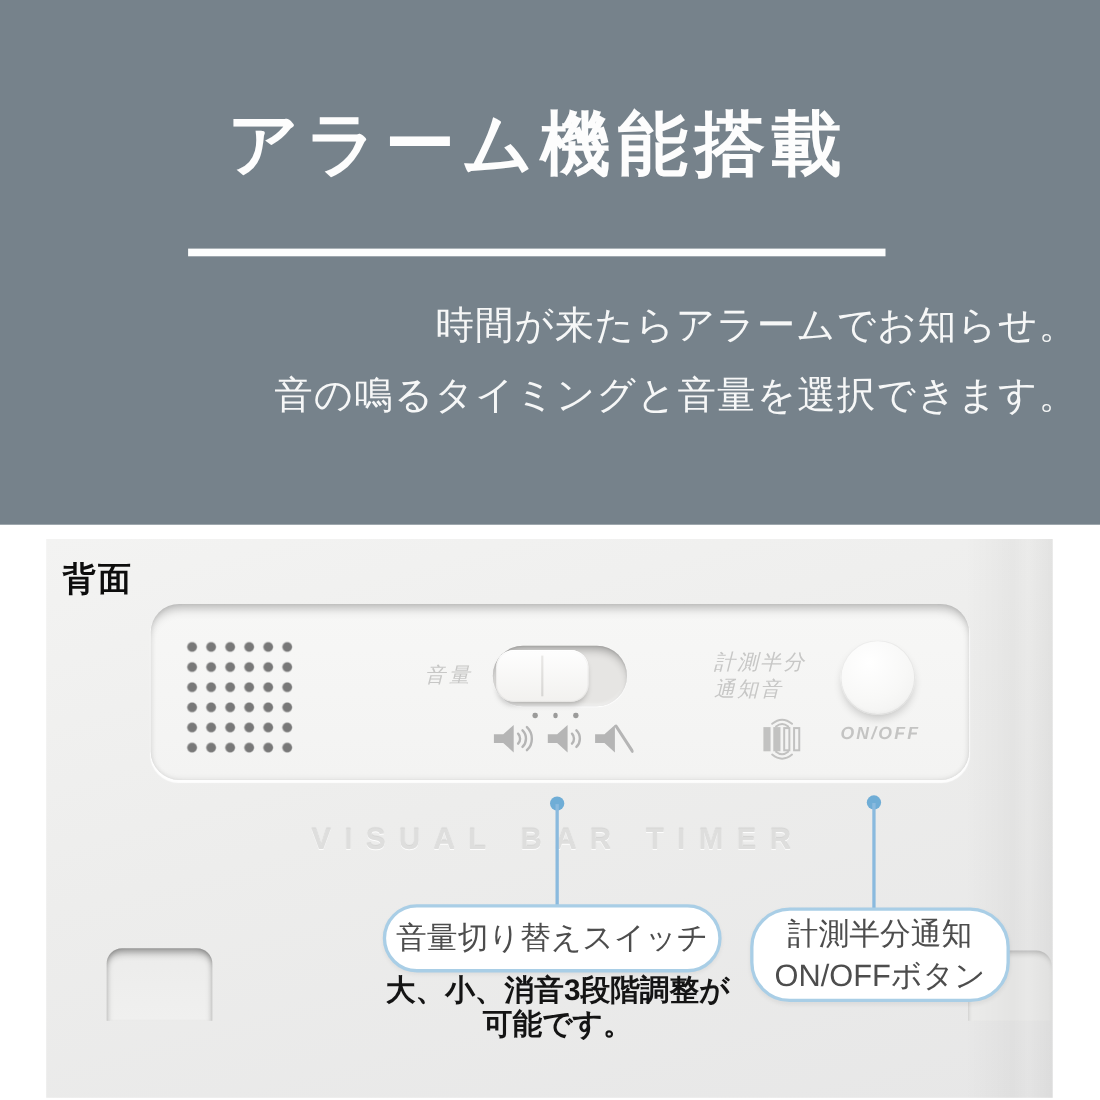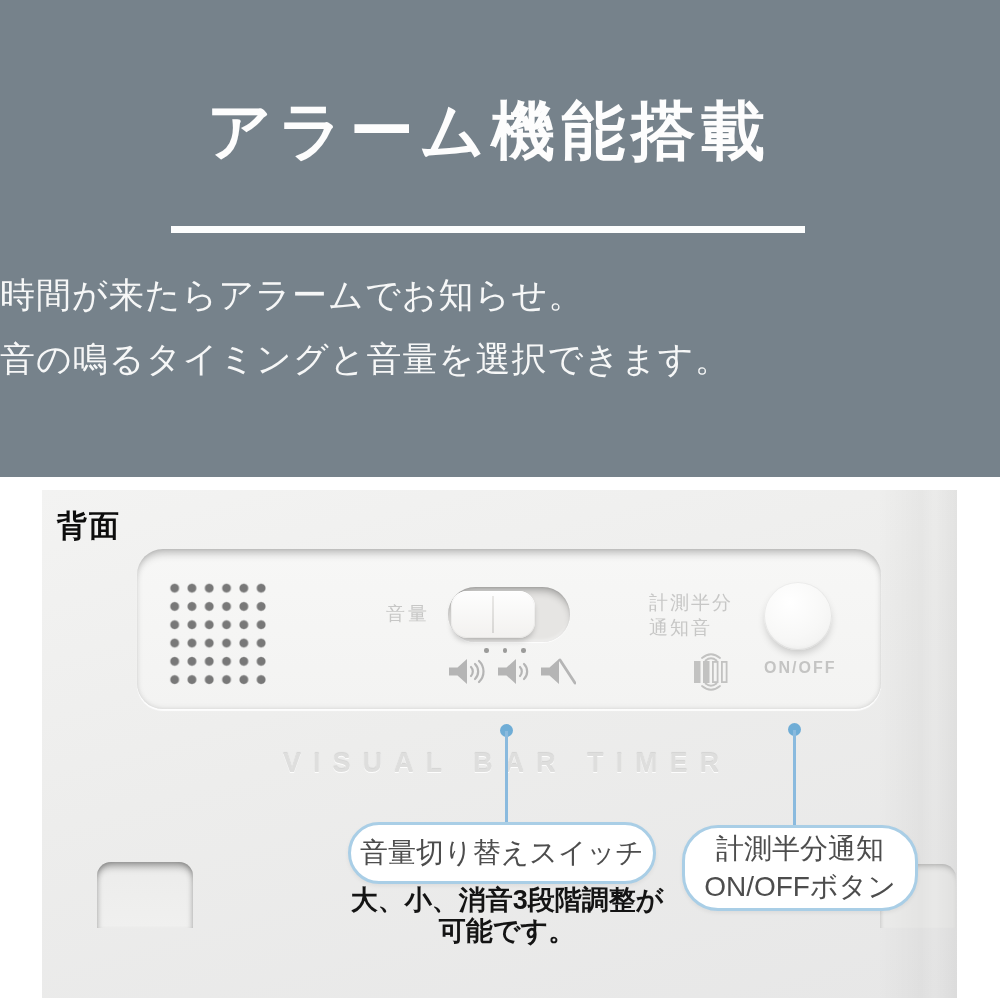--- a/index.html
+++ b/index.html
@@ -10,21 +10,21 @@
   }
   
   .hero{position:absolute;left:0;top:0;width:1000px;height:477px;background:#76828b;}
   .hero-title{
     position:absolute;left:0;top:88px;width:1000px;padding-right:22px;box-sizing:border-box;
     text-align:center;font-size:64px;font-weight:700;letter-spacing:6px;color:#fdfdfd;
   }
   .hero-divider{position:absolute;left:171px;top:226px;width:634px;height:7px;background:#fcfdfd;}
   .hero-sub{
     position:absolute;left:0;width:1000px;padding-right:20px;box-sizing:border-box;
-    text-align:left;font-size:35px;font-weight:400;letter-spacing:1px;color:#f6f7f7;
+    text-align:right;font-size:35px;font-weight:400;letter-spacing:1px;color:#f6f7f7;
   }
   .hero-sub.line1{top:272px;}
   .hero-sub.line2{top:336px;}
 
   
   .panel{
     position:absolute;left:42px;top:490px;width:915px;height:508px;
     background:linear-gradient(165deg,#f3f3f2 0%,#ededec 45%,#e7e7e7 100%);
   }
   .panel::after{ 
@@ -36,20 +36,21 @@
 
   .strip{
     position:absolute;left:95px;top:59px;width:744px;height:160px;border-radius:26px;
     background:linear-gradient(180deg,#f7f7f6 0%,#f3f3f2 100%);
     box-shadow:
       inset 0 9px 10px -6px rgba(0,0,0,0.30),
       inset 0 -5px 7px -6px rgba(0,0,0,0.14),
       inset 4px 0 7px -5px rgba(0,0,0,0.14),
       inset -4px 0 7px -5px rgba(0,0,0,0.14),
       0 2px 1px rgba(255,255,255,0.9);
+    font-style: italic;
   }
   .grille{
     position:absolute;left:29px;top:30px;width:104px;height:110px;
     background-image:radial-gradient(circle,#787878 3.8px,rgba(120,120,120,0.55) 4.3px,rgba(120,120,120,0) 5px);
     background-size:17.3px 18.3px;background-position:0 0;
   }
   .vol-label{position:absolute;left:249px;top:52px;font-size:19px;color:#c7c7c6;letter-spacing:3px;}
 
   .slider-track{
     position:absolute;left:311px;top:38px;width:122px;height:55px;border-radius:28px;

